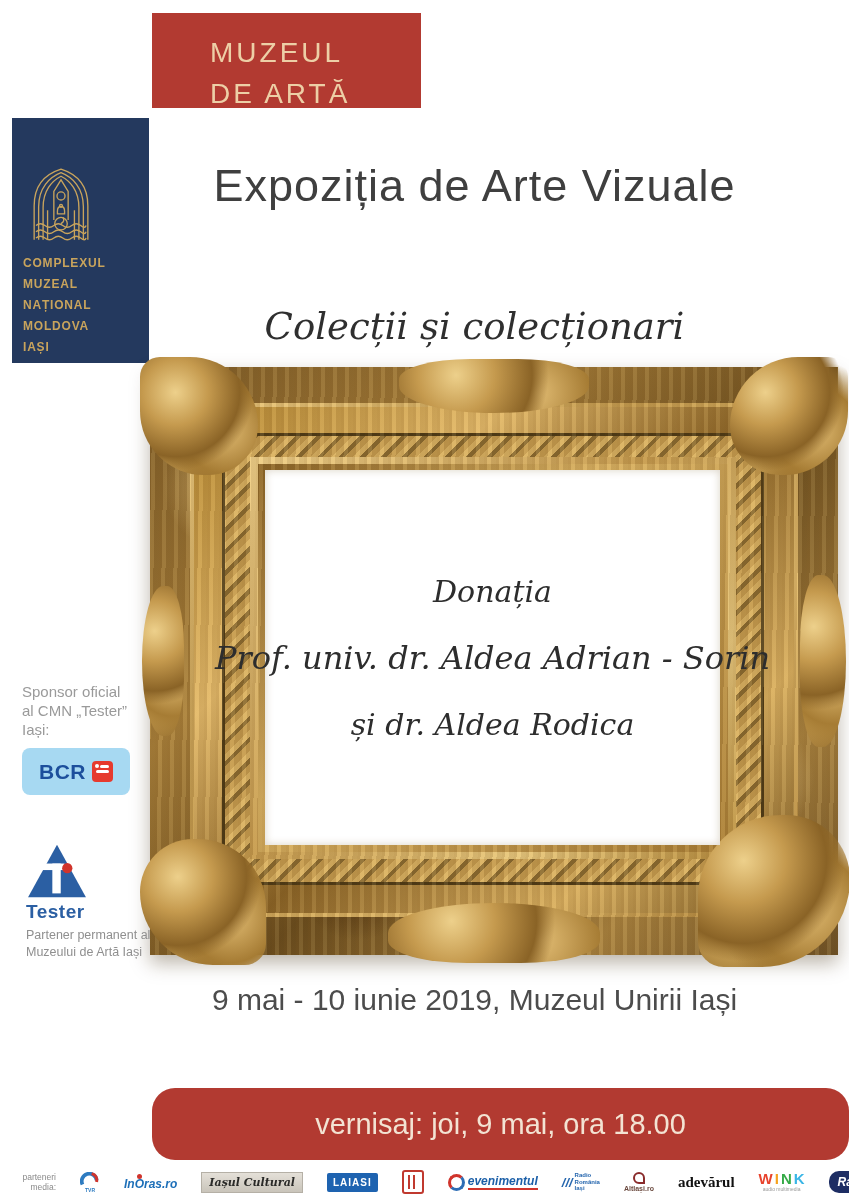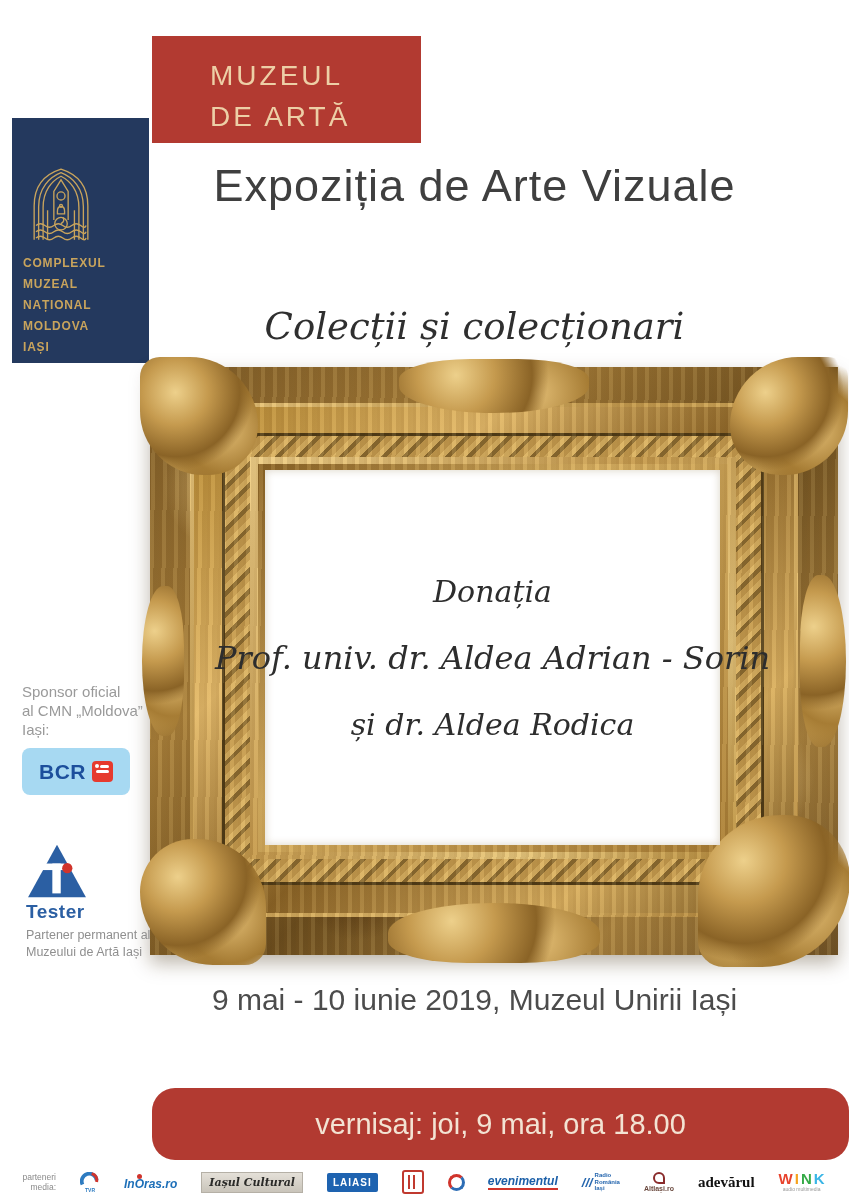--- a/index.html
+++ b/index.html
@@ -1,21 +1,21 @@
 <!DOCTYPE html>
 <html><head>
 <meta charset="utf-8">
 <style>
   html,body{margin:0;padding:0;background:#ffffff;}
   .poster{position:relative;width:849px;height:1200px;background:#fff;overflow:hidden;
           font-family:"Liberation Sans",sans-serif;margin:0 auto;}
 
   
-  .museum-banner{position:absolute;left:152px;top:13px;width:269px;height:107px;
-                 background:#b23a31;color:#edcfa6;margin-top:23px;}
+  .museum-banner{position:absolute;left:152px;top:13px;width:269px;height:95px;
+                 background:#b23a31;color:#edcfa6;}
   .museum-banner .ln{position:absolute;left:58px;font-size:28px;font-weight:300;letter-spacing:3px;}
   .museum-banner .l1{top:24px;}
   .museum-banner .l2{top:65px;}
 
   
   .org-banner{position:absolute;left:12px;top:118px;width:137px;height:245px;background:#24395e;}
   .org-logo{position:absolute;left:15px;top:46px;}
   .org-text{position:absolute;left:11px;top:135px;color:#c9a45c;font-weight:bold;
             font-size:12px;letter-spacing:.8px;line-height:21px;}
 
@@ -102,21 +102,21 @@
   .inoras u{position:absolute;left:13px;top:0;width:5px;height:5px;background:#d0342c;border-radius:50%;}
   .iasul{background:linear-gradient(#e4e0d8,#c9c4ba);border:1px solid #b5b0a6;padding:3px 7px;
          font-family:"DejaVu Serif",serif;font-style:italic;font-weight:bold;color:#2a2a28;font-size:11px;}
   .laiasi{background:#1e63b0;color:#fff;font-weight:bold;font-size:10px;padding:4px 6px;
           border-radius:2px;letter-spacing:1px;}
   .monogram{width:18px;height:20px;border:2px solid #c0392f;border-radius:3px;position:relative;}
   .monogram i{position:absolute;inset:3px 4px;background:
               repeating-linear-gradient(90deg,#c0392f 0 2px,transparent 2px 5px);}
   .even-ic{width:11px;height:11px;border-radius:50%;border:3px solid;
            border-color:#d0342c #2d6db5 #2d6db5 #d0342c;margin-right:3px;}
-  .even-tx{color:#1b5fa8;font-weight:bold;font-style:italic;font-size:12px;border-bottom:2px solid #d0342c;margin-left:20px;}
+  .even-tx{color:#1b5fa8;font-weight:bold;font-style:italic;font-size:12px;border-bottom:2px solid #d0342c;}
   .rri-sl{color:#2566ae;font-weight:bold;font-size:13px;font-style:italic;margin-right:2px;}
   .rri-tx{font-size:6px;color:#2566ae;line-height:6.5px;font-weight:bold;}
   .alt-ic{width:8px;height:8px;border:2px solid #8a2c2c;border-radius:50% 50% 0 50%;margin-bottom:1px;}
   .alt-tx{font-size:7px;color:#6b4a3f;font-weight:bold;}
   .adevarul{font-family:"Liberation Serif",serif;font-weight:bold;font-size:15px;color:#111;}
   .wink-row{display:flex;gap:2px;font-weight:bold;font-size:15px;line-height:14px;}
   .wink-row .w{color:#e8432d}.wink-row .i{color:#f6a21d}.wink-row .n{color:#35aa47}.wink-row .k{color:#39b5e6}
   .wink-sub{font-size:5px;color:#999;}
   .telem{background:#1d2d63;color:#fff;border-radius:10px;padding:3px 9px;
          font-style:italic;font-weight:bold;font-size:12px;}
@@ -191,21 +191,21 @@
     <div class="frame-inner">
       <div class="fc1">Donația</div>
       <div class="fc2">Prof. univ. dr. Aldea Adrian - Sorin</div>
       <div class="fc3">și dr. Aldea Rodica</div>
     </div>
   </div>
 
   <div class="sponsor">
     <div class="lbl">
       <div>Sponsor oficial</div>
-      <div>al CMN „Moldova”</div>
+      <div>al CMN „Tester”</div>
       <div>Iași:</div>
     </div>
     <div class="bcr-logo">
       <span class="bcr-text">BCR</span>
       <span class="erste-s">
           <b></b>
           <i class="t"></i>
           <i></i>
         </span>
     </div>

